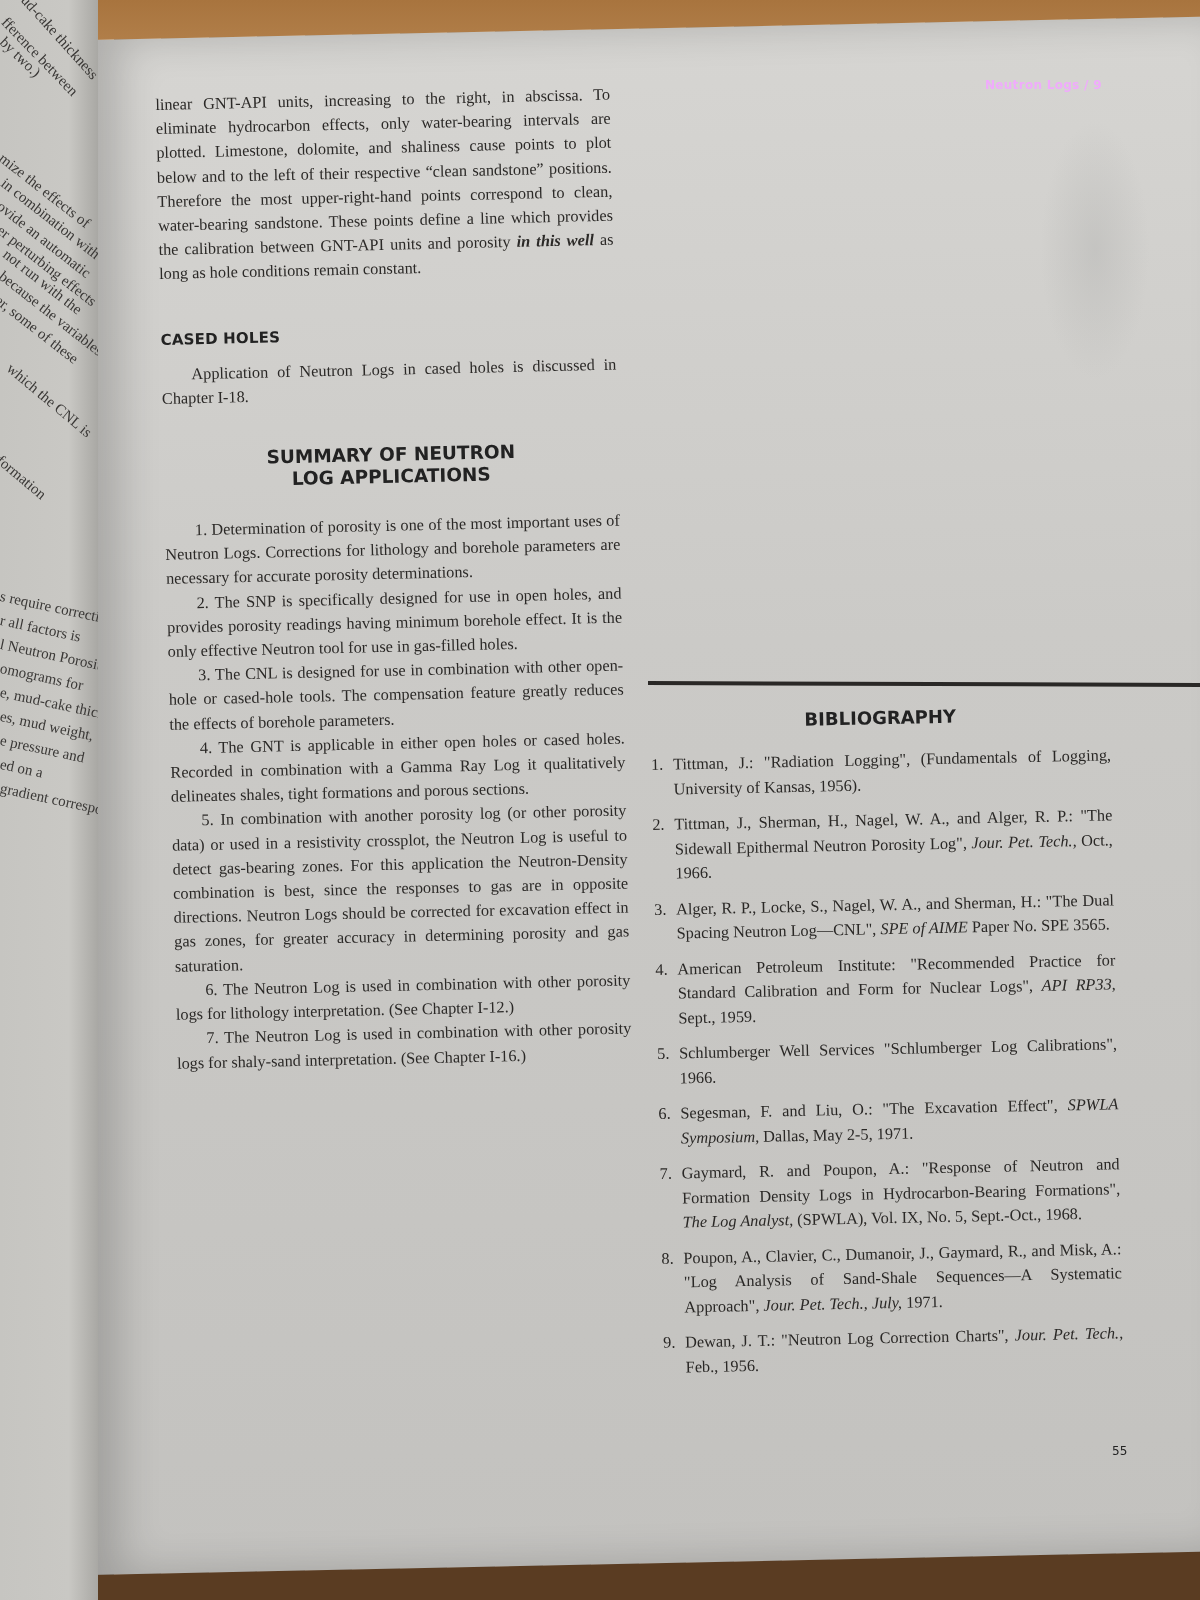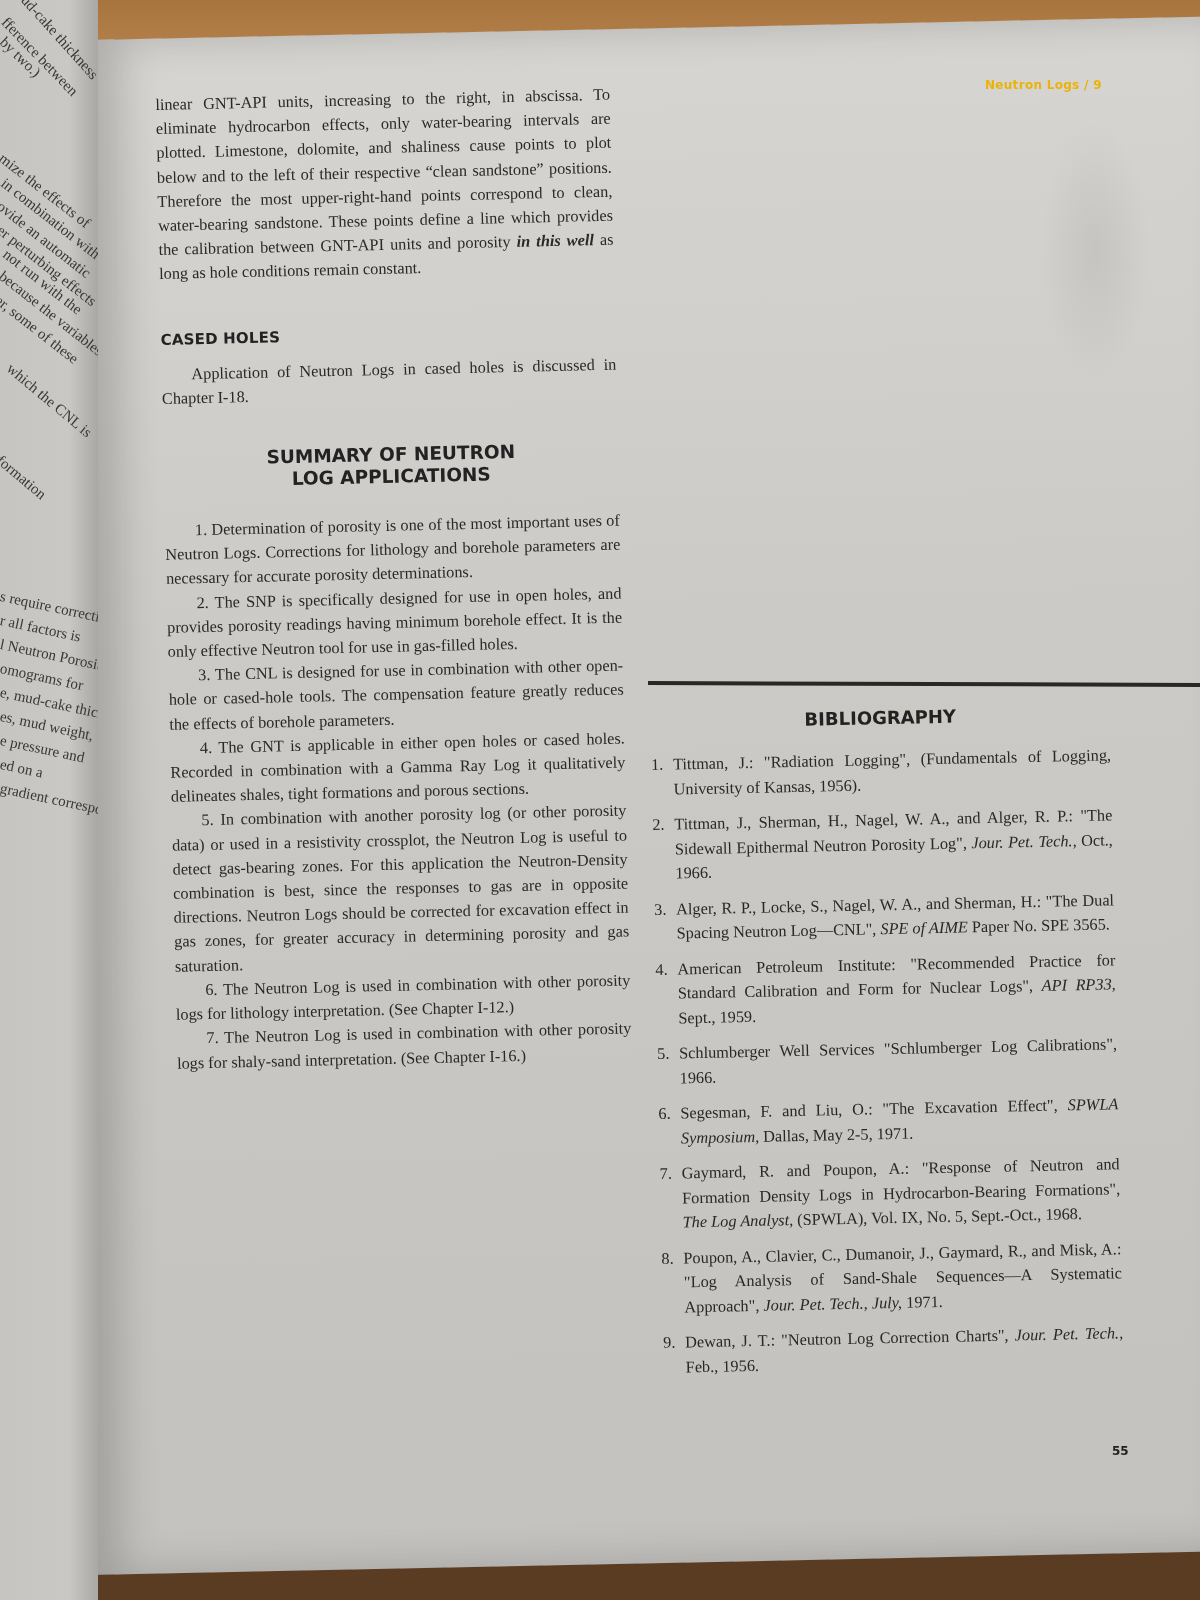--- a/index.html
+++ b/index.html
@@ -36,21 +36,21 @@
     .bottom-shadow {
       position: absolute; left: 40px; top: 1540px; width: 1160px; height: 60px;
       background: #5a3c22;
     }
 
     .content { position: absolute; left: 0; top: 0; width: 1200px; height: 1600px; }
 
     .running-head {
       position: absolute; left: 985px; top: 78px;
       font-family: "DejaVu Sans", sans-serif; font-weight: bold;
-      font-size: 12px; color: #eab308; letter-spacing: 0.3px;
+      font-size: 12px; color: #f0abfc; letter-spacing: 0.3px;
     }
 
     .col-left {
       position: absolute; left: 155px; top: 93px; width: 455px;
       transform: rotate(-1.3deg); transform-origin: left top;
     }
     .col-right {
       position: absolute; left: 650px; top: 712px; width: 460px;
       transform: rotate(-1.2deg); transform-origin: left top;
     }
@@ -84,21 +84,21 @@
     .ref {
       display: flex; font-size: 16.3px; line-height: 24.5px; margin-bottom: 11px;
       text-align: justify;
     }
     .ref .num { width: 22px; flex: 0 0 22px; }
     .ref .txt { flex: 1; }
     .ref .txt i { font-style: italic; }
 
     .page-num {
       position: absolute; left: 1112px; top: 1444px;
-      font-family: "DejaVu Sans", sans-serif; font-weight: bold; font-size: 12px; color: #222;
+      font-family: "DejaVu Sans", sans-serif; font-weight: normal; font-size: 12px; color: #222;
     }
     .ghost {
       position: absolute; left: 1040px; top: 120px; width: 110px; height: 260px;
       background: radial-gradient(ellipse at center, rgba(180,180,178,0.45), rgba(200,200,198,0) 70%);
     }
   </style>
 </head>
 <body>
 
 <div class="table-top"></div>

